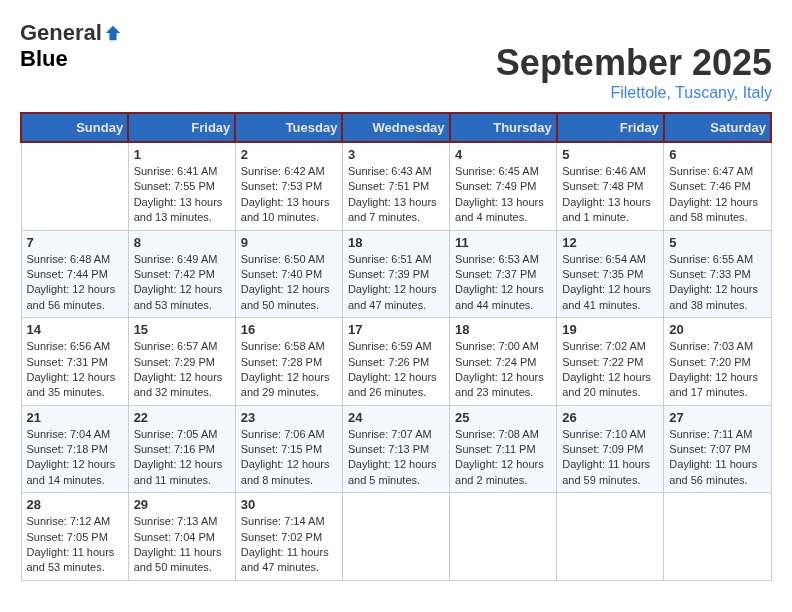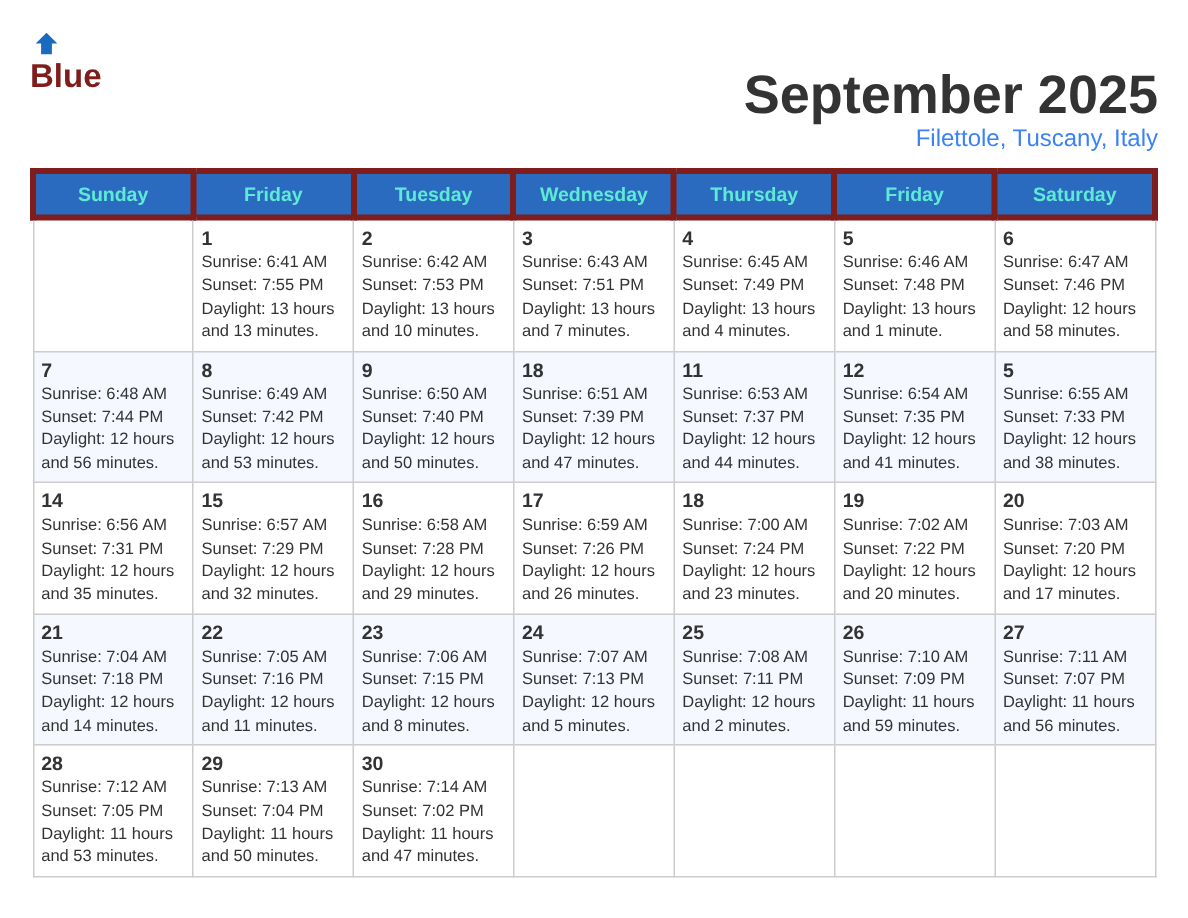--- a/index.html
+++ b/index.html
@@ -26,21 +26,21 @@
       align-items: center;
     }
     .logo-general {
       font-size: 22px;
       font-weight: bold;
       color: #333;
     }
     .logo-blue {
       font-size: 22px;
       font-weight: bold;
-      color: #7f1d1d;
+      color: #000000;
     }
     .logo-icon {
       width: 18px;
       height: 18px;
       margin-left: 2px;
       fill: #1a6bbf;
     }
     .title-area {
       text-align: right;
       margin-top: 22px;
@@ -54,26 +54,26 @@
       font-size: 16px;
       color: #3b82f6;
     }
     .calendar {
       width: 100%;
       border-collapse: collapse;
       border: 1px solid #ccc;
     }
     .calendar th {
       background: #2a6bbf;
-      color: #5eead4;
+      color: #e5e5e5;
       padding: 6px 4px;
       font-size: 13px;
       font-weight: bold;
-      text-align: center;
-      border: 4px solid #7f1d1d;
+      text-align: right;
+      border: 2px solid #7f1d1d;
     }
     .calendar td {
       vertical-align: top;
       padding: 4px 5px;
       border: 1px solid #ccc;
       width: 107px;
       min-height: 80px;
       background: #fff;
     }
     .calendar tr:nth-child(even) td {
@@ -94,20 +94,21 @@
     .empty-cell {
       background: #fafafa;
     }
   </style>
 </head>
 <body>
 
 <div class="header">
   <div class="logo">
     <div class="logo-text">
+      <span class="logo-general">General</span>
       <svg class="logo-icon" viewBox="0 0 20 20">
         <polygon points="10,2 18,10 14,10 14,18 6,18 6,10 2,10" fill="#1a6bbf"></polygon>
       </svg>
     </div>
     <span class="logo-blue">Blue</span>
   </div>
   <div class="title-area">
     <div class="month-title">September 2025</div>
     <div class="subtitle">Filettole, Tuscany, Italy</div>
   </div>

